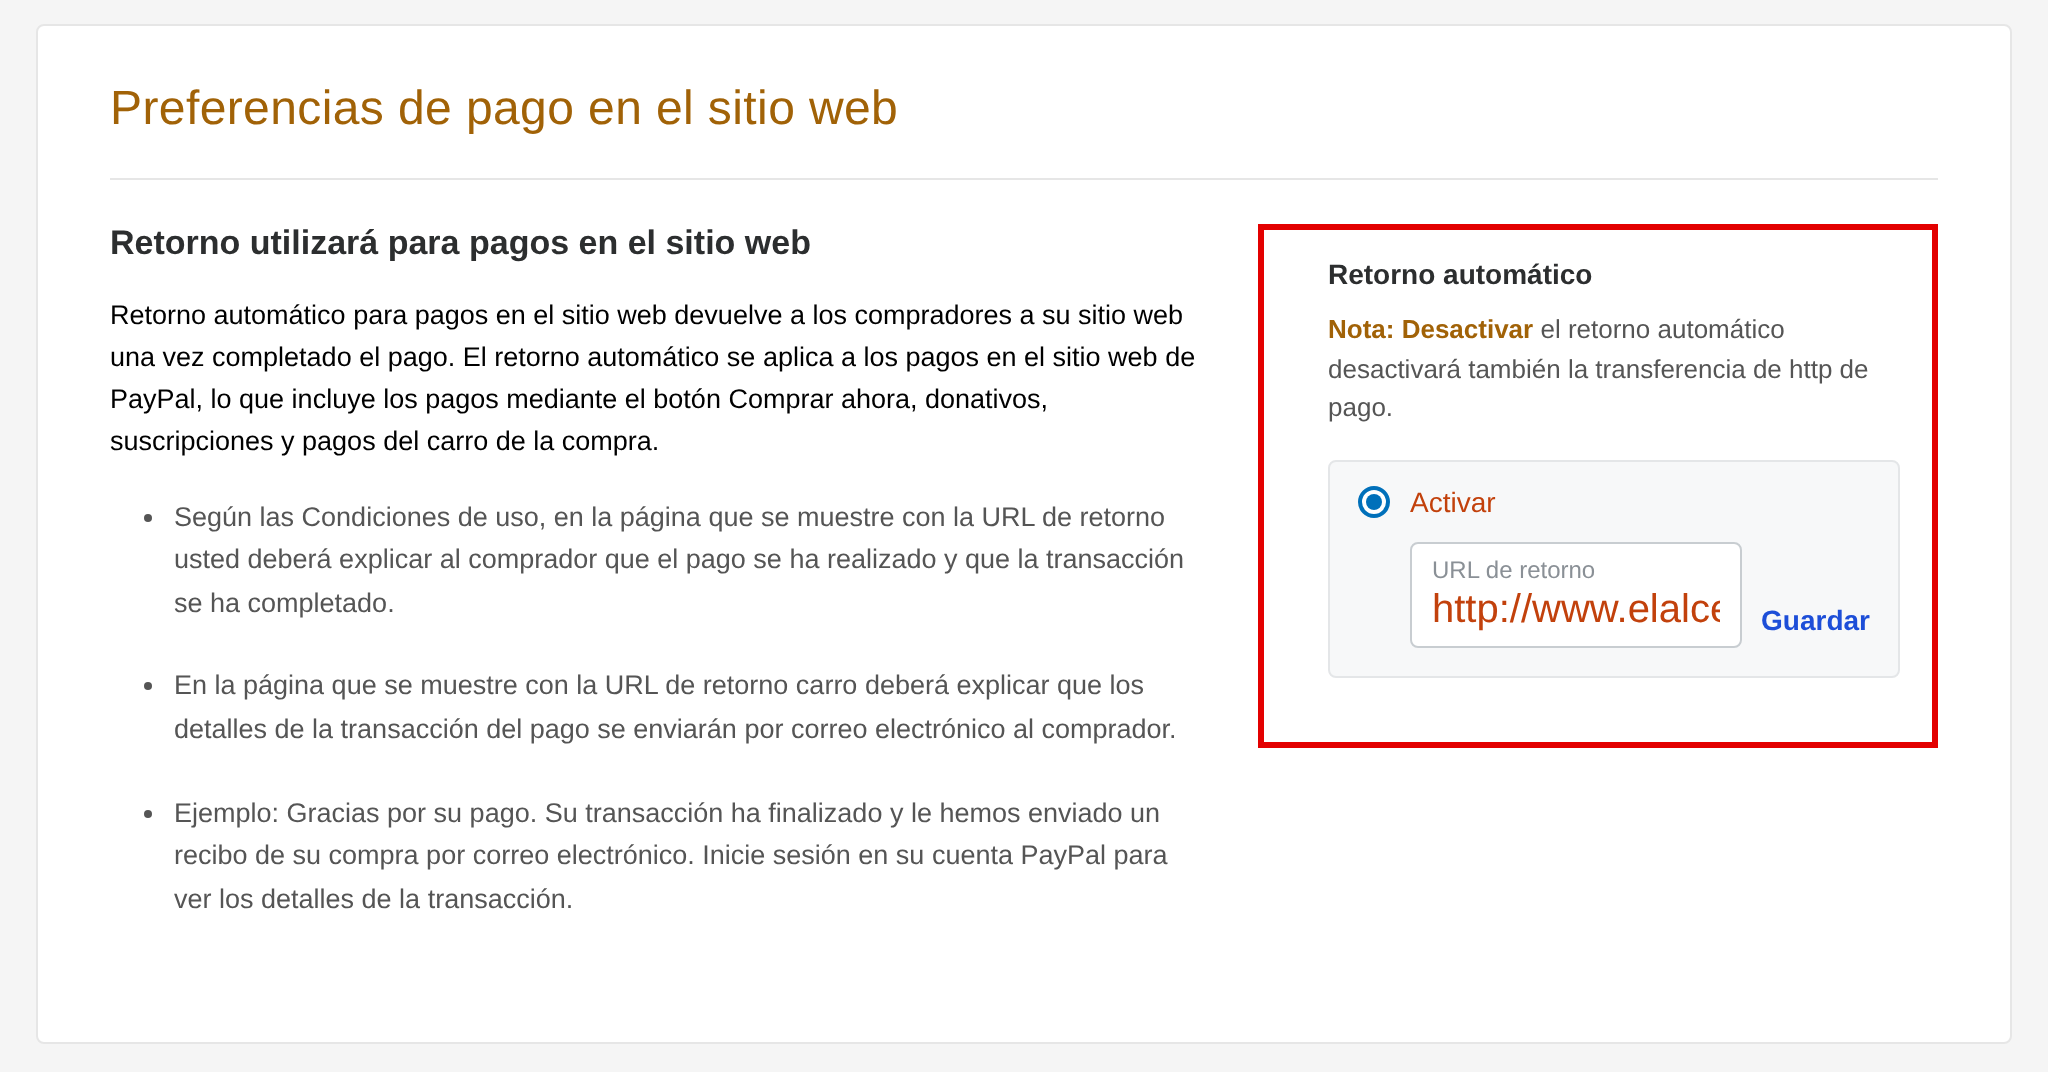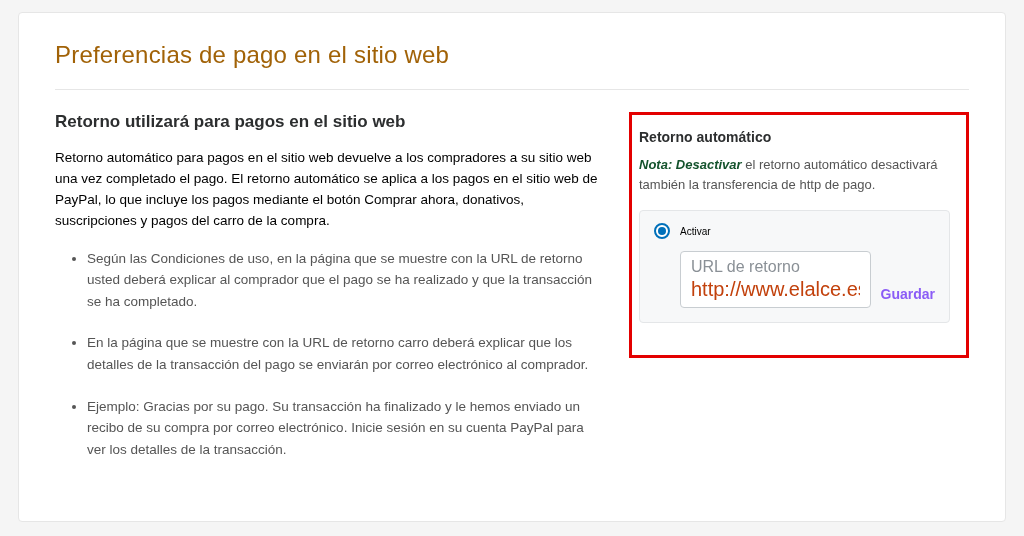--- a/index.html
+++ b/index.html
@@ -65,35 +65,35 @@
     margin-bottom: 20px;
     padding-right: 8px;
   }
 
   .right-col {
     width: 340px;
     flex: 0 0 340px;
   }
   .highlight-box {
     border: 3px solid #e30000;
-    padding: 14px 16px 18px 7px;
+    padding: 14px 16px 18px 32px;
   }
   .panel-title {
     font-size: 14px;
     font-weight: 700;
     color: #2c2e2f;
     margin-bottom: 10px;
   }
   .panel-note {
     font-size: 13px;
     line-height: 1.5;
     color: #555;
     margin-bottom: 16px;
   }
-  .panel-note b { font-weight: 700; color: #14532d; font-style: italic; }
+  .panel-note b { font-weight: 700; color: #a16207; }
 
   .option-block {
     background: #f7f8f9;
     border: 1px solid #e4e6e8;
     border-radius: 4px;
     padding: 12px 14px 14px 14px;
     margin-bottom: 14px;
   }
   .radio-row {
     display: flex;
@@ -115,54 +115,54 @@
   }
   .radio.selected::after {
     content: "";
     position: absolute;
     width: 8px; height: 8px;
     background: #0070ba;
     border-radius: 50%;
     top: 2px; left: 2px;
   }
   .radio-label {
-    font-size: 10px;
-    color: #000000;
+    font-size: 14px;
+    color: #c2410c;
     text-align: right;
   }
 
   .url-row {
     display: flex;
     align-items: flex-end;
     gap: 10px;
     margin-top: 12px;
     margin-left: 26px;
   }
   .url-field {
     flex: 1;
     background: #fff;
     border: 1px solid #c8cdd1;
     border-radius: 4px;
     padding: 6px 10px 6px 10px;
   }
   .url-field .float-label {
-    font-size: 16px;
+    font-size: 12px;
     color: #8a9096;
     margin-bottom: 2px;
   }
   .url-field input {
     border: none;
     outline: none;
     font-size: 20px;
     color: #c2410c;
     width: 100%;
     background: transparent;
   }
   .save-btn {
-    color: #8b5cf6;
+    color: #1d4ed8;
     font-size: 14px;
     font-weight: 600;
     padding-bottom: 6px;
     cursor: pointer;
   }
 </style>
 </head>
 <body>
 
 <div class="card">

